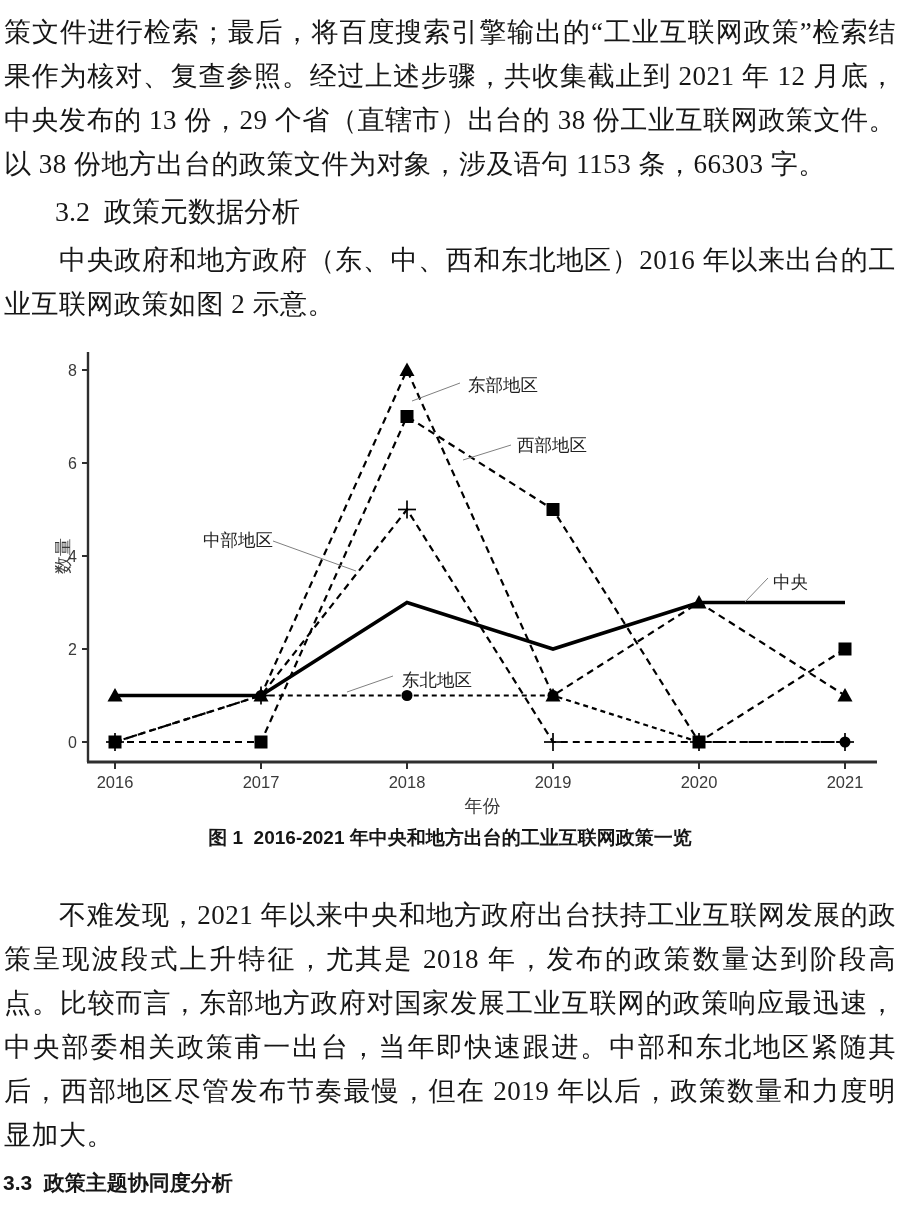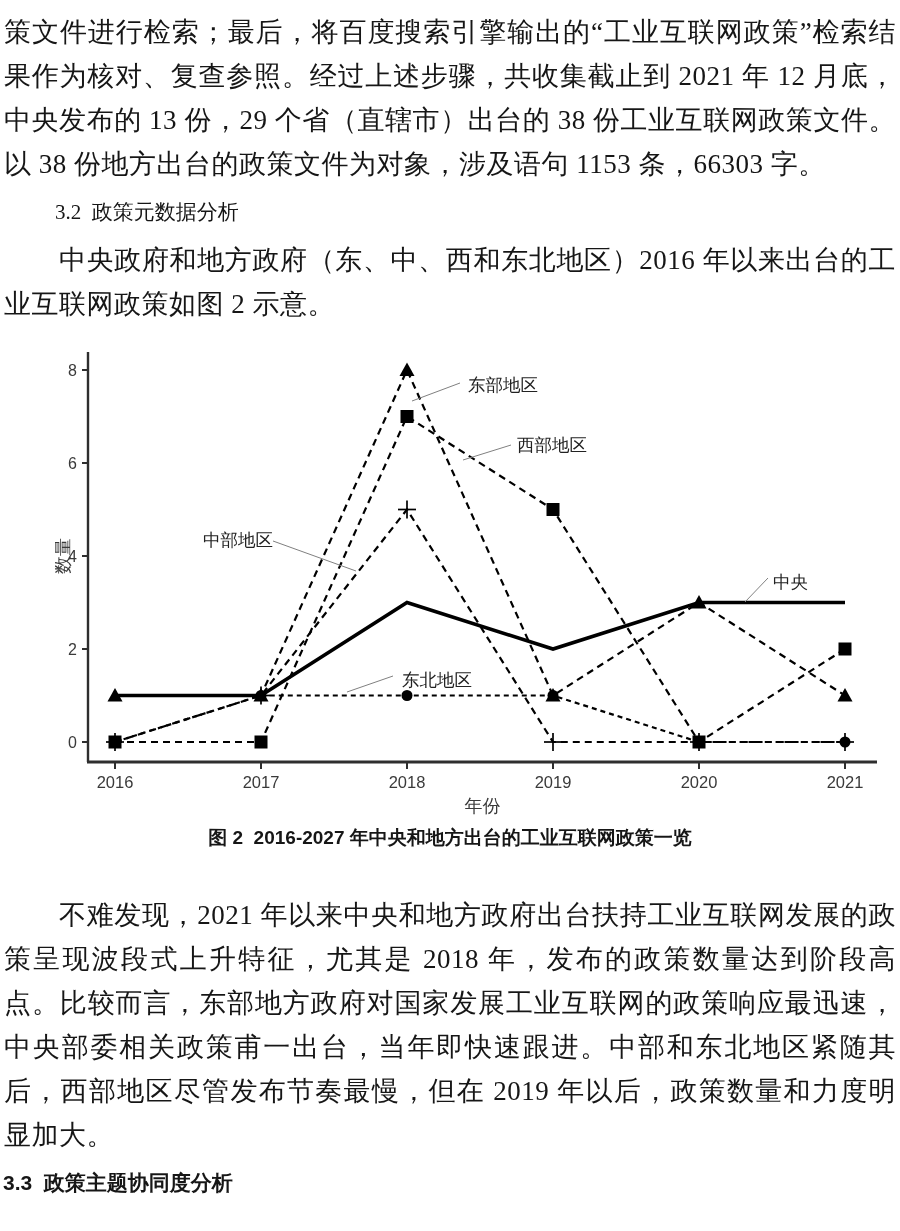--- a/index.html
+++ b/index.html
@@ -2,21 +2,21 @@
 <html><head>
 <meta charset="utf-8">
 <style>
   html,body{margin:0;padding:0;background:#fff;}
   body{width:900px;height:1231px;overflow:hidden;}
   .page{width:900px;padding-top:6px;box-sizing:border-box;
         font-family:"Liberation Serif","DejaVu Serif",serif;color:#161616;}
   .body-text{margin:4px;font-size:27px;line-height:44px;letter-spacing:0.5px;
              text-align:justify;text-justify:inter-character;}
   .indent{text-indent:55px;}
-  .h-serif{margin:0;font-size:21px;line-height:44px;font-weight:normal;
+  .h-serif{margin:0;font-size:28px;line-height:44px;font-weight:normal;
            text-indent:55px;white-space:pre-wrap;}
   .fig{margin:18px 0 0 0;}
   .fig svg{display:block;margin-left:55px;}
   .fig-caption{margin-top:4px;text-align:center;font-weight:bold;font-size:19px;
                line-height:30px;white-space:pre-wrap;
                font-family:"Liberation Sans","DejaVu Sans",sans-serif;}
   .p-after-fig{margin-top:40px;}
   .h-bold{margin:0;font-size:21px;line-height:44px;font-weight:bold;white-space:pre-wrap;
           font-family:"Liberation Sans","DejaVu Sans",sans-serif;}
   .h33{margin-left:3px;}
@@ -113,21 +113,21 @@
         <text x="413" y="47" font-size="17.5" fill="#222" class="cjk">东部地区</text>
         <line x1="456" y1="101" x2="408" y2="116" stroke="#808080" stroke-width="1"></line>
         <text x="462" y="107" font-size="17.5" fill="#222" class="cjk">西部地区</text>
         <line x1="218" y1="197" x2="301" y2="227" stroke="#808080" stroke-width="1"></line>
         <text x="148" y="202" font-size="17.5" fill="#222" class="cjk">中部地区</text>
         <line x1="338" y1="332" x2="292" y2="348" stroke="#808080" stroke-width="1"></line>
         <text x="347" y="342" font-size="17.5" fill="#222" class="cjk">东北地区</text>
         <line x1="713" y1="234" x2="690" y2="258" stroke="#808080" stroke-width="1"></line>
         <text x="718" y="244" font-size="17.5" fill="#222" class="cjk">中央</text>
       </svg>
-    <figcaption class="fig-caption">图 2  2016-2027 年中央和地方出台的工业互联网政策一览</figcaption>
+    <figcaption class="fig-caption">图 1  2016-2021 年中央和地方出台的工业互联网政策一览</figcaption>
   </figure>
 
   <p class="body-text indent p-after-fig">不难发现，2021 年以来中央和地方政府出台扶持工业互联网发展的政策呈现波段式上升特征，尤其是 2018 年，发布的政策数量达到阶段高点。比较而言，东部地方政府对国家发展工业互联网的政策响应最迅速，中央部委相关政策甫一出台，当年即快速跟进。中部和东北地区紧随其后，西部地区尽管发布节奏最慢，但在 2019 年以后，政策数量和力度明显加大。</p>
 
 
   <h3 class="h-bold h33">3.3  政策主题协同度分析</h3>
 
 </div>
 
 </body></html>

